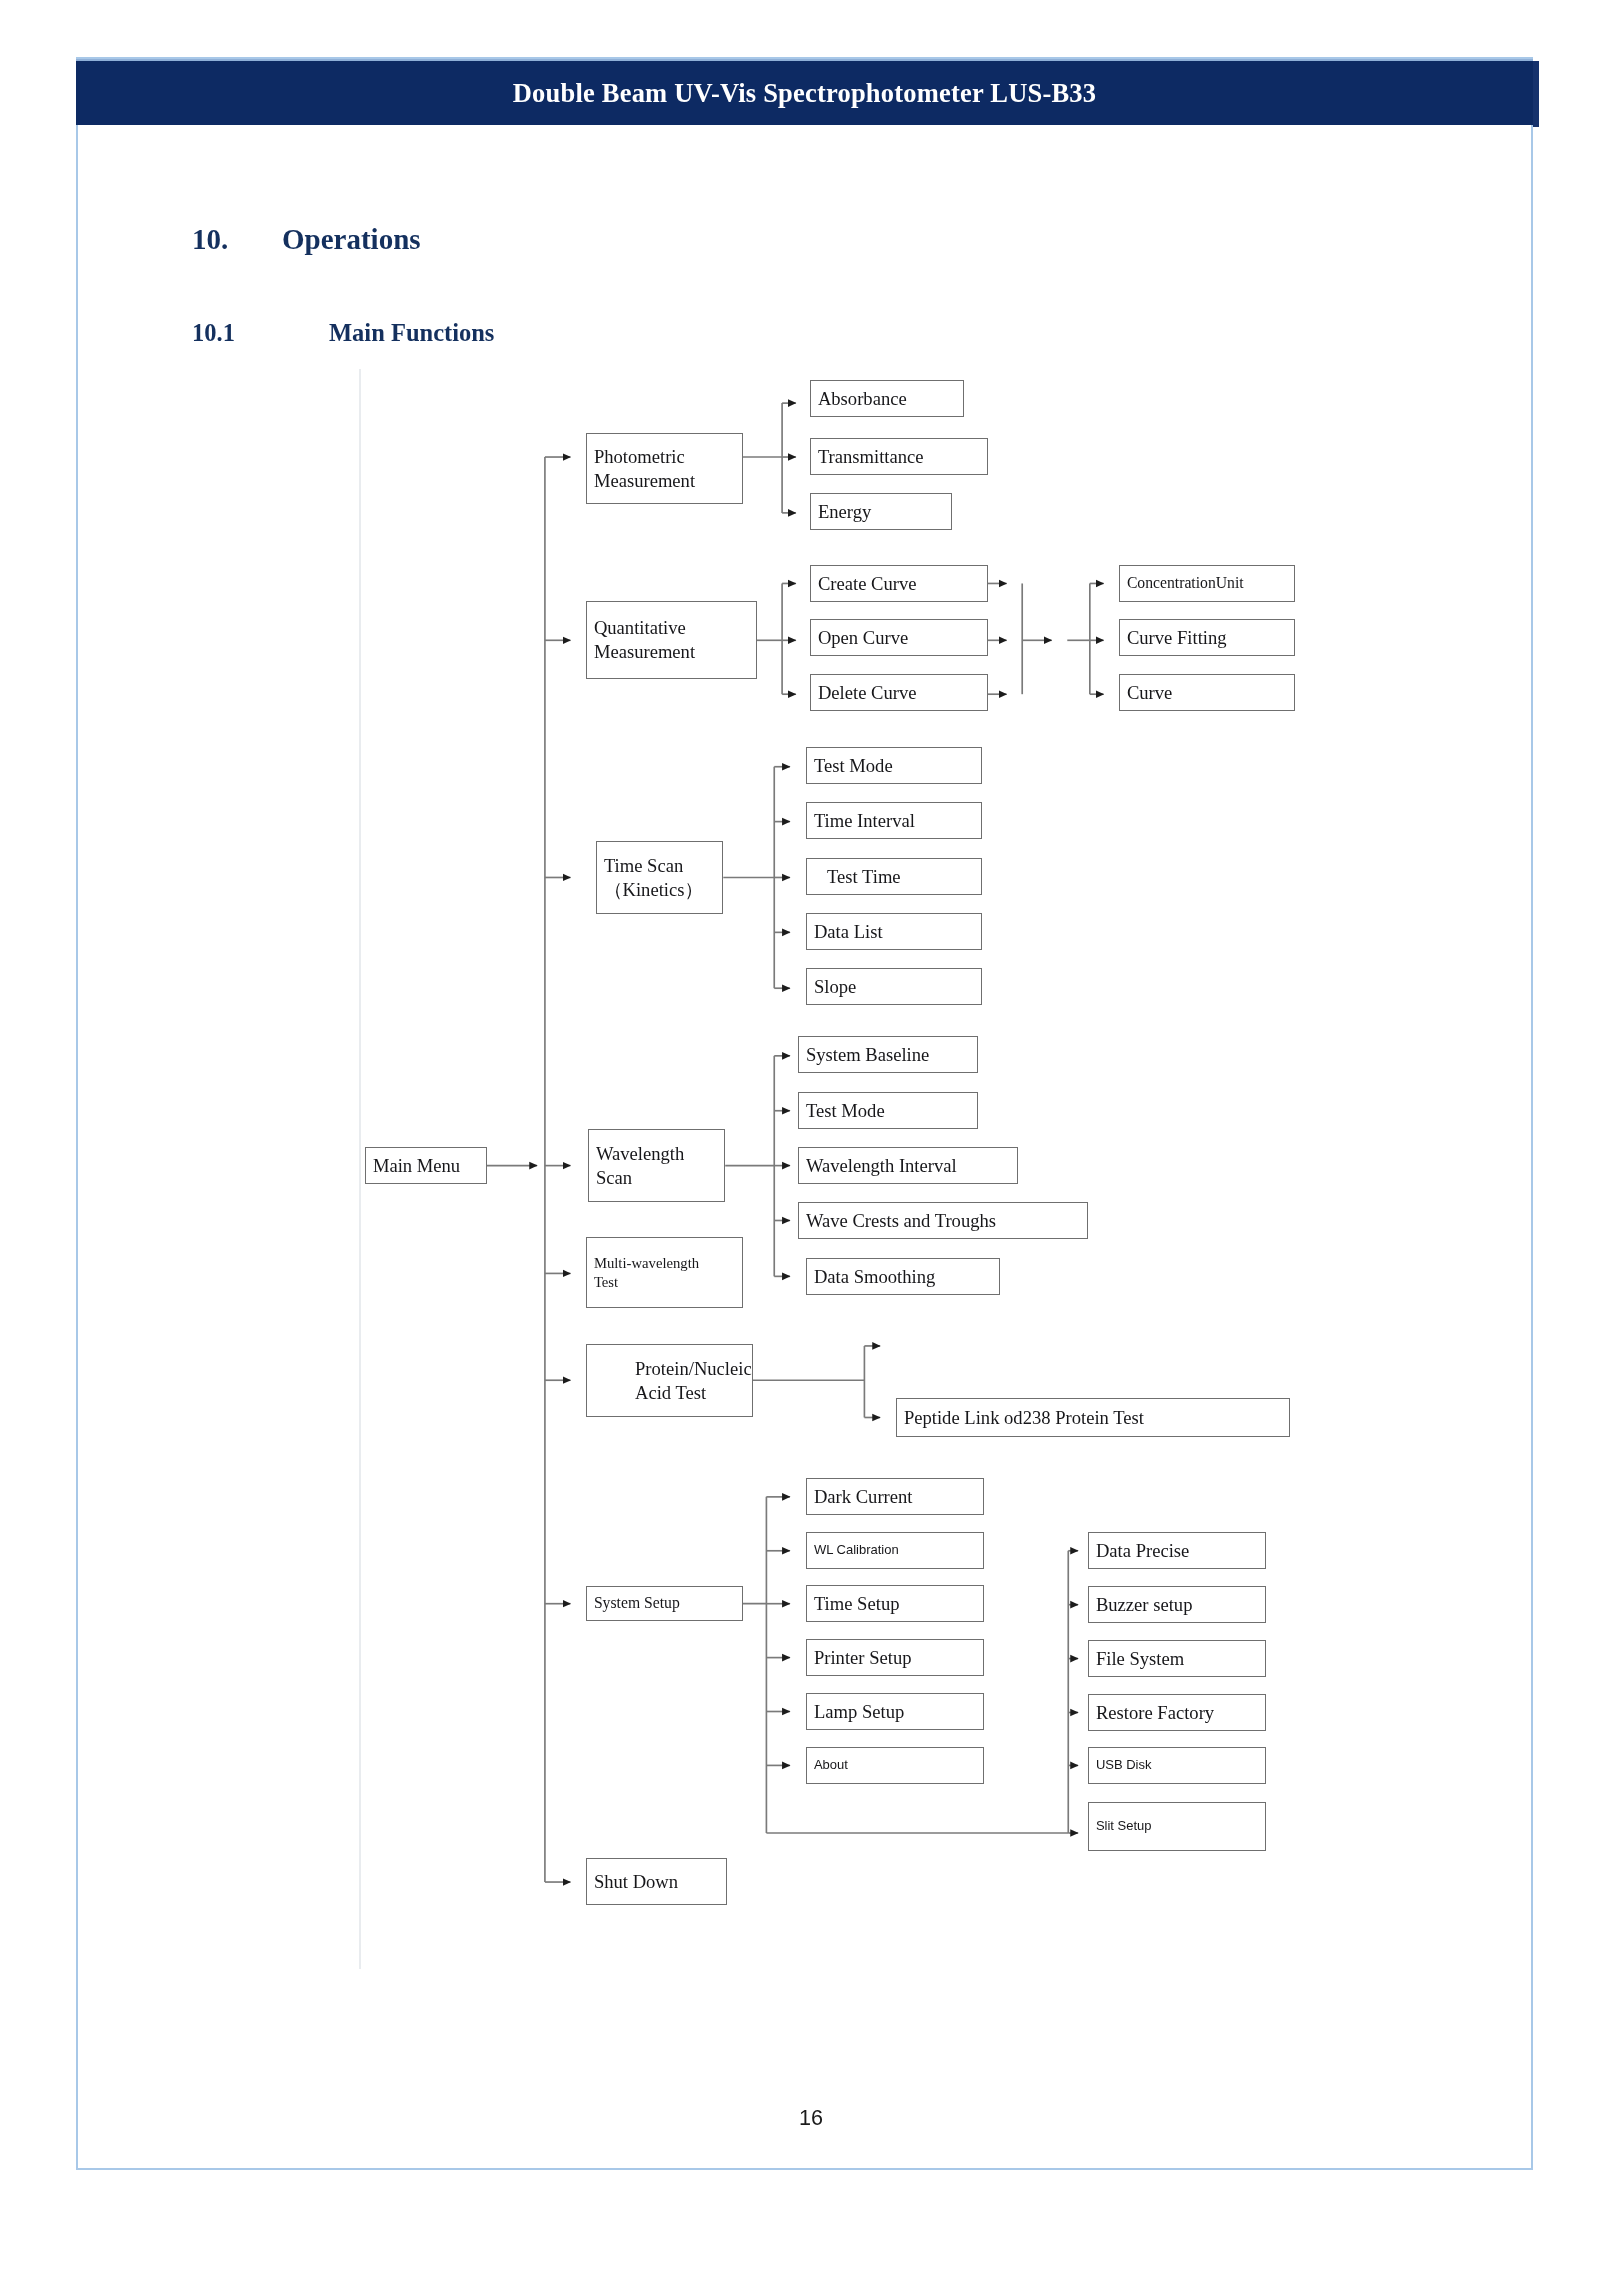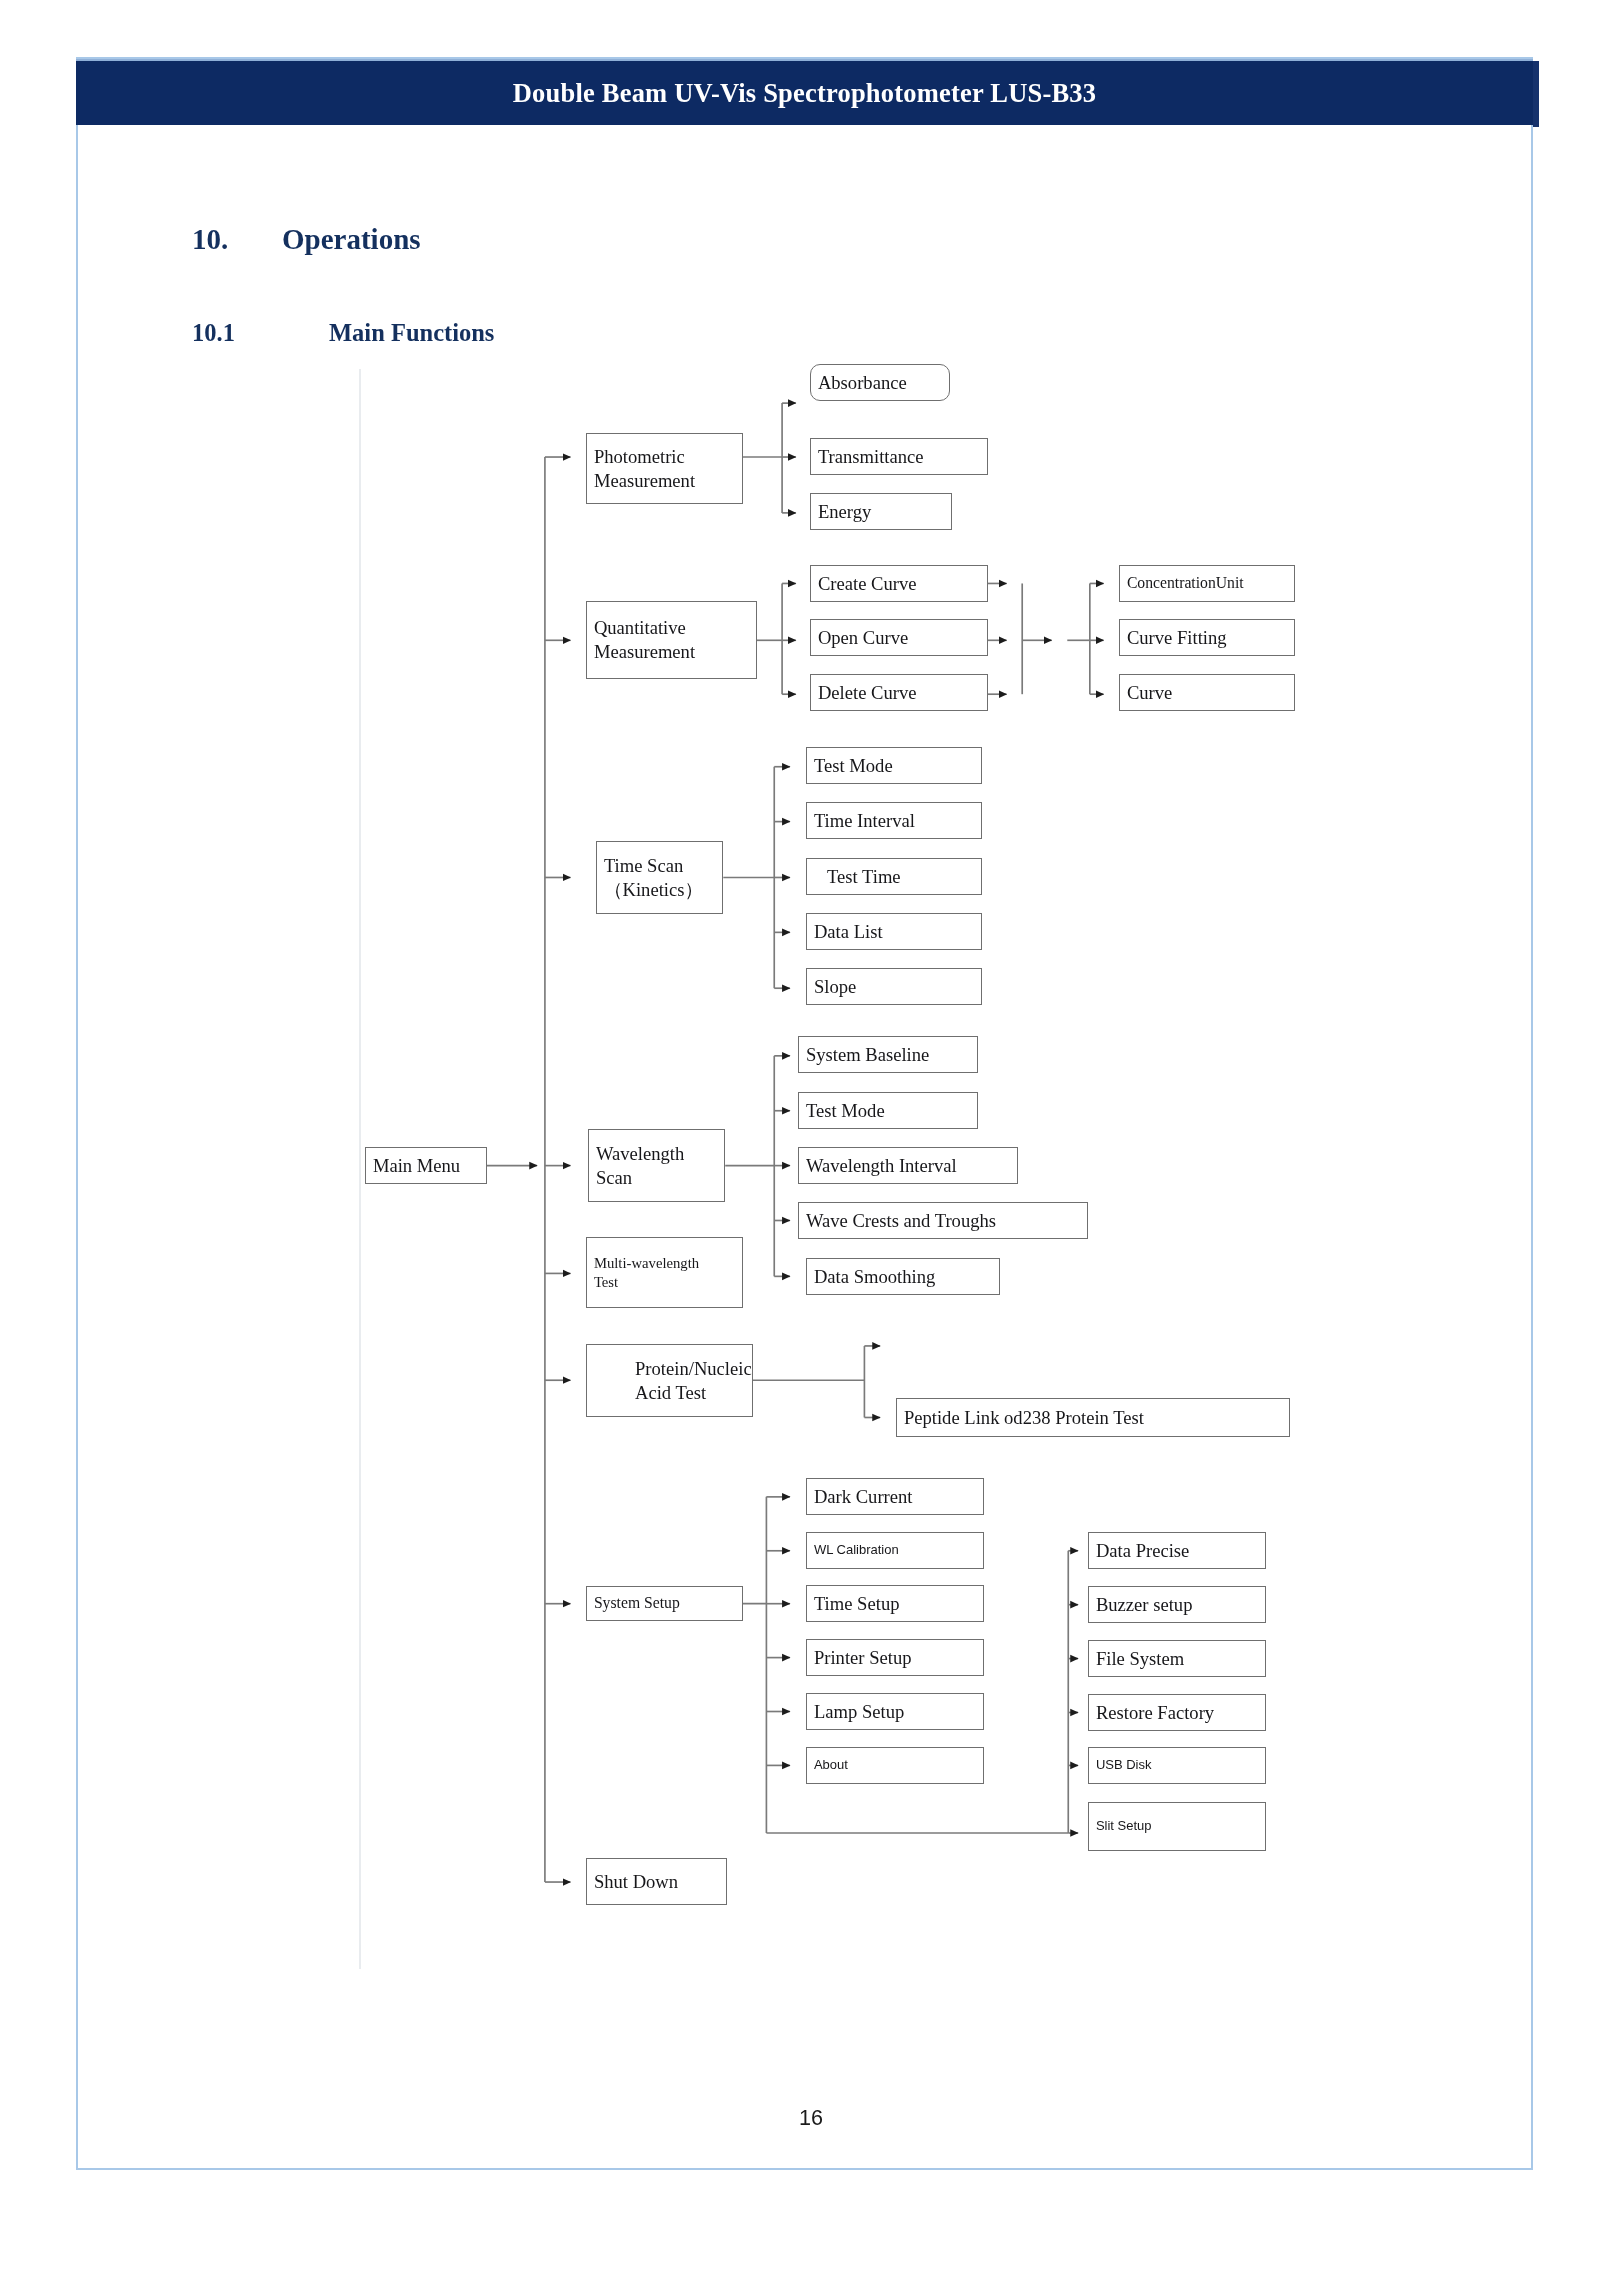--- a/index.html
+++ b/index.html
@@ -219,21 +219,21 @@
         <line x1="1090" y1="1801" x2="1100" y2="1801" marker-end="url(#arw)"></line>
         <line x1="1090" y1="1870" x2="1100" y2="1870" marker-end="url(#arw)"></line>
 
       </g>
     </svg>
 
     <div class="node" style="left:365px; top:1147px; width:122px; height:37px;">Main Menu</div>
 
     <div class="node" style="left:586px; top:433px; width:157px; height:71px;">Photometric
 Measurement</div>
-    <div class="node" style="left:810px; top:364px; width:140px; height:37px;border-radius:10px;">Absorbance</div>
+    <div class="node" style="left:810px; top:380px; width:154px; height:37px;">Absorbance</div>
     <div class="node" style="left:810px; top:438px; width:178px; height:37px;">Transmittance</div>
     <div class="node" style="left:810px; top:493px; width:142px; height:37px;">Energy</div>
 
     <div class="node" style="left:586px; top:601px; width:171px; height:78px;">Quantitative
 Measurement</div>
     <div class="node" style="left:810px; top:565px; width:178px; height:37px;">Create Curve</div>
     <div class="node" style="left:810px; top:619px; width:178px; height:37px;">Open Curve</div>
     <div class="node" style="left:810px; top:674px; width:178px; height:37px;">Delete Curve</div>
     <div class="node small" style="left:1119px; top:565px; width:176px; height:37px;">ConcentrationUnit</div>
     <div class="node" style="left:1119px; top:619px; width:176px; height:37px;">Curve Fitting</div>

